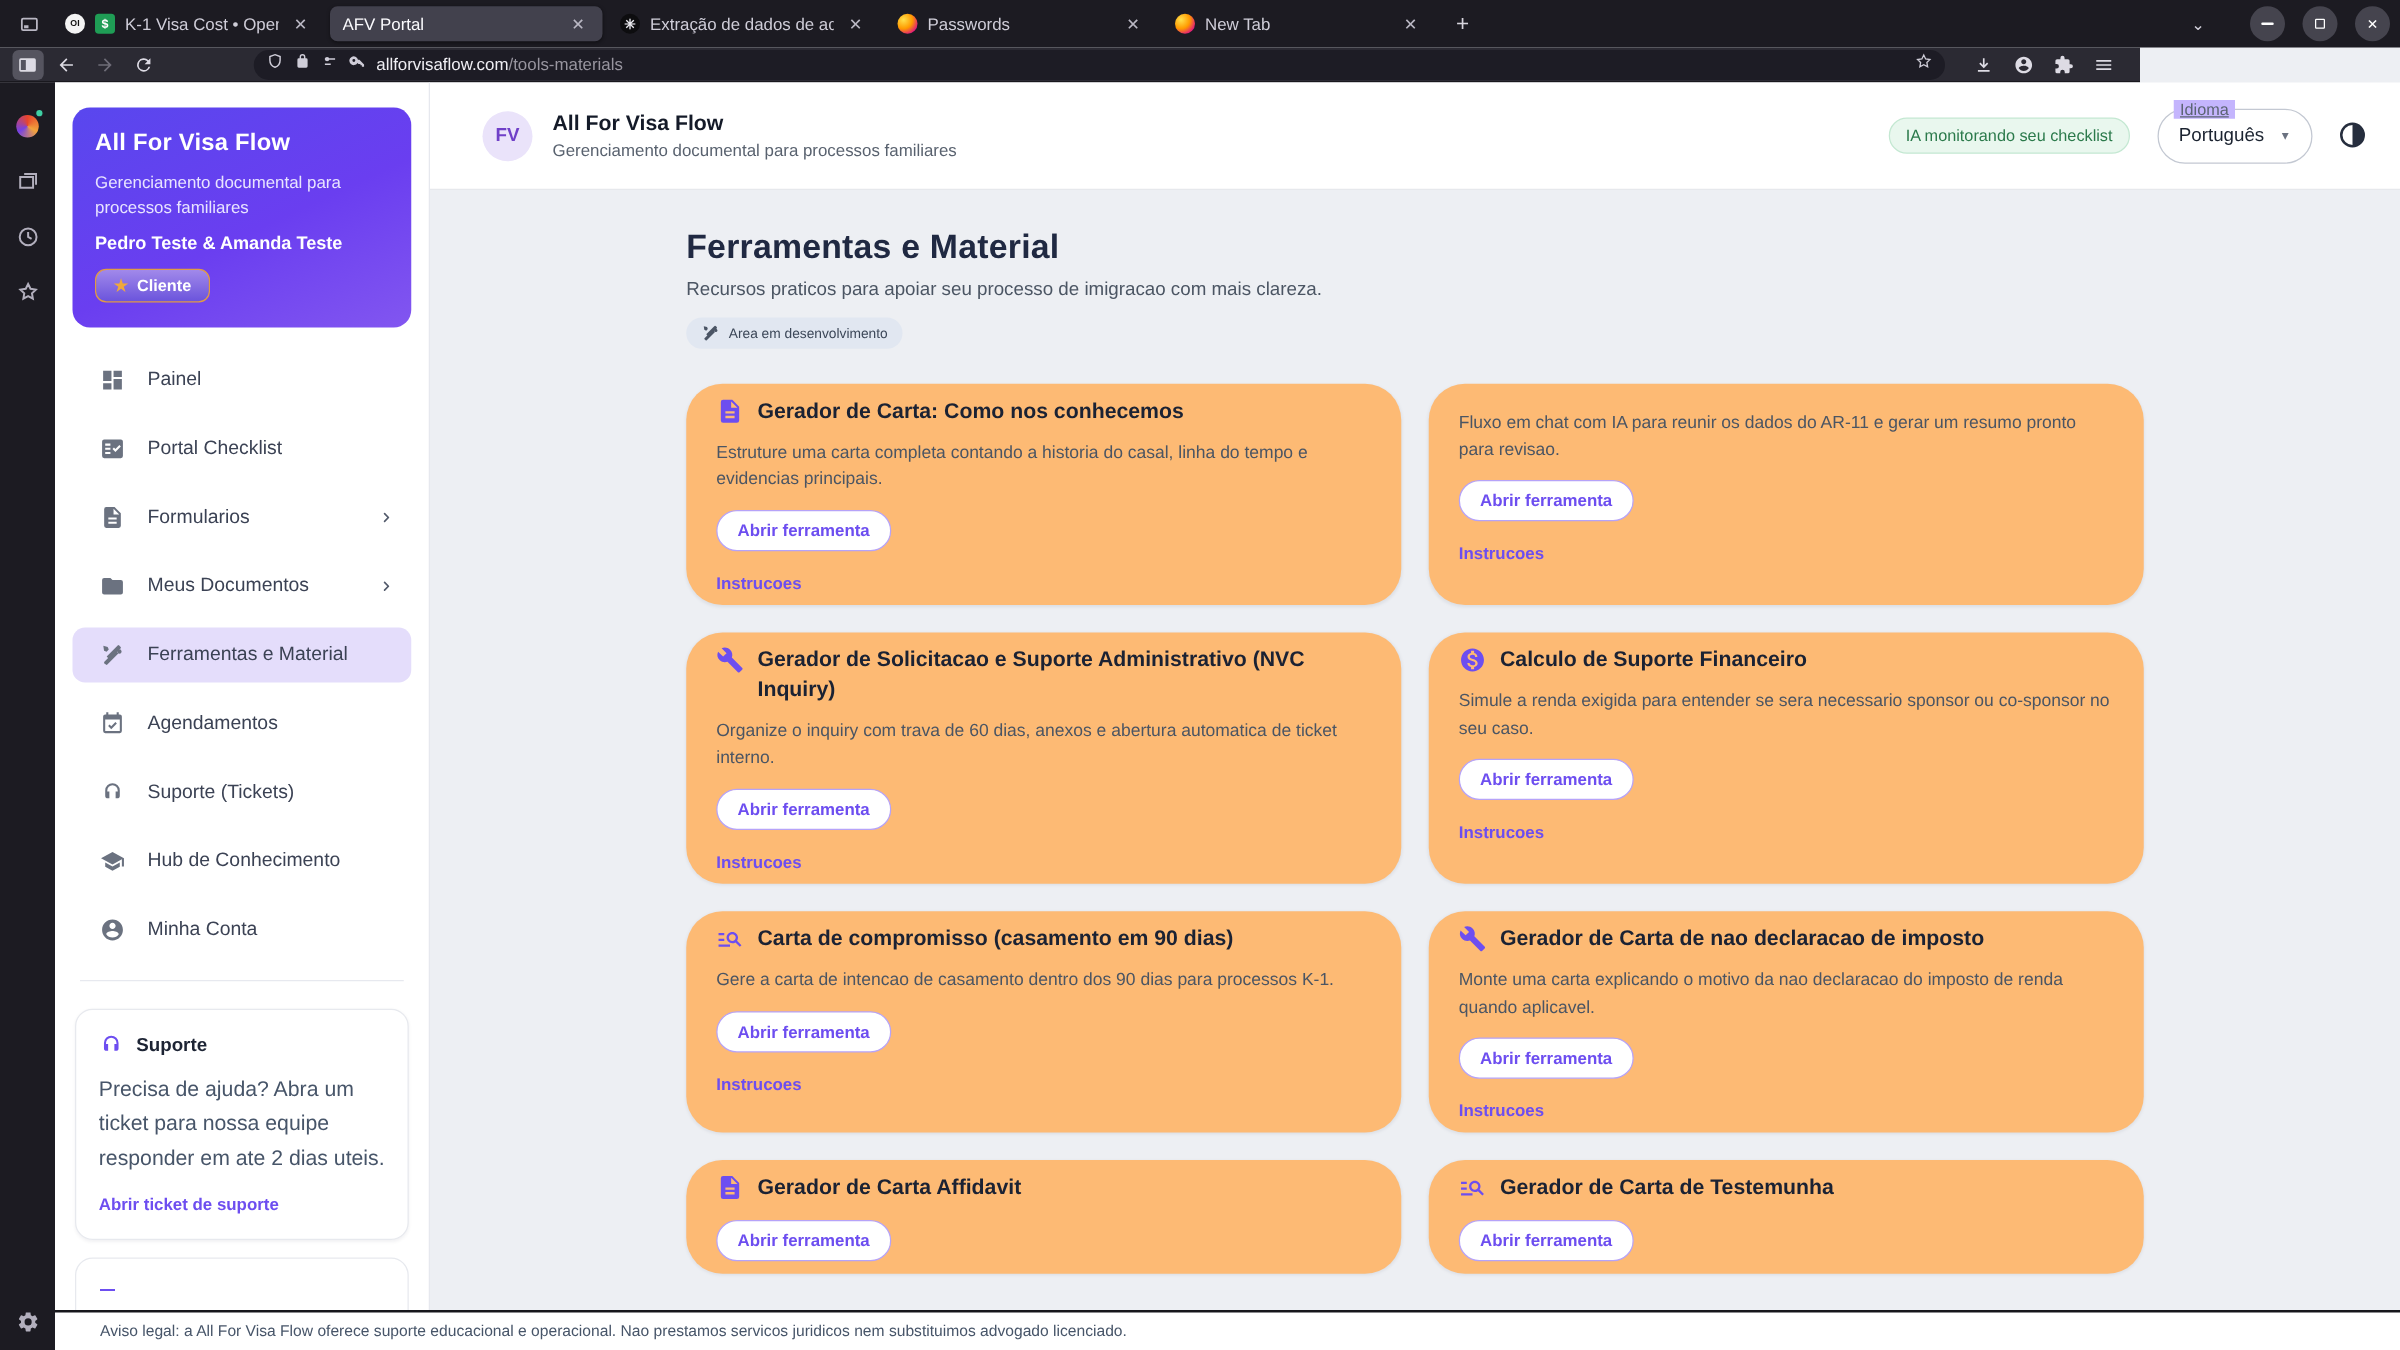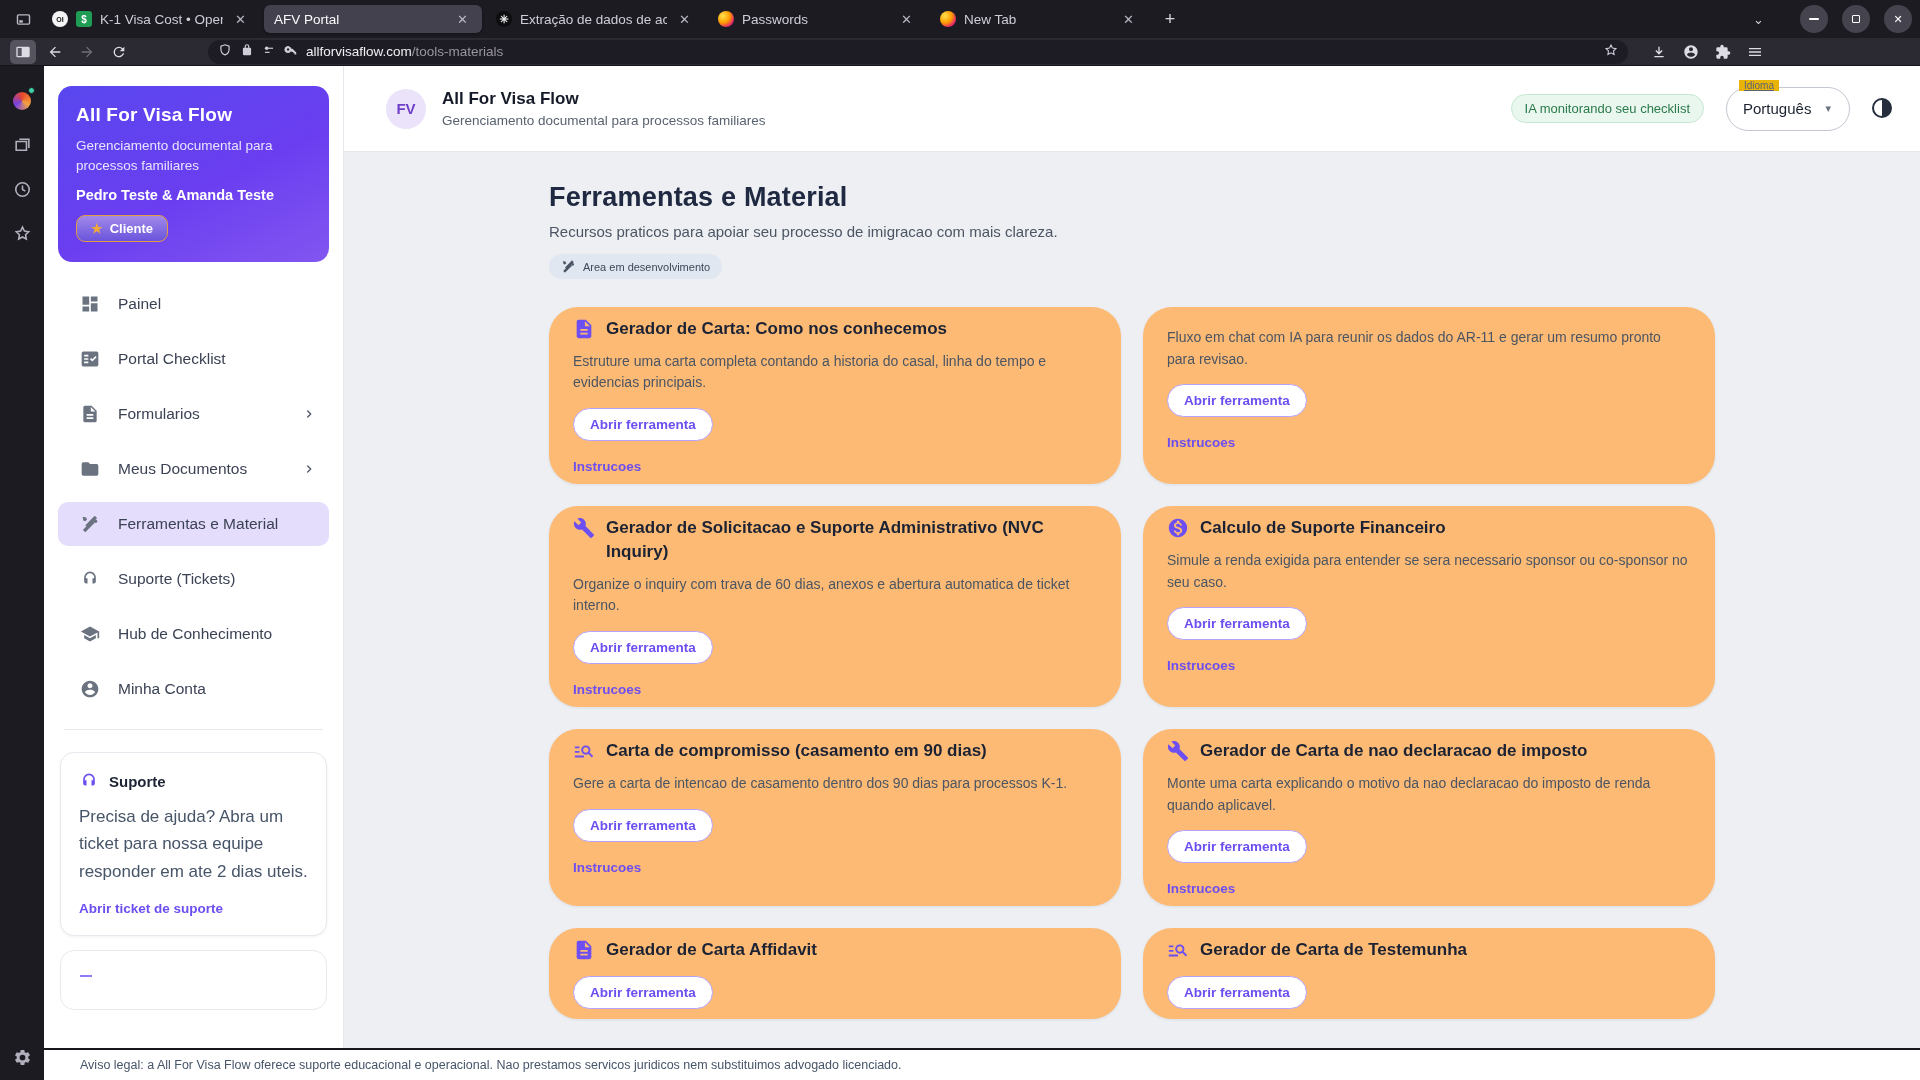--- a/index.html
+++ b/index.html
@@ -21,21 +21,21 @@
   .fav-openai{background:#0d0d0f;color:#ececf1;font-size:11px;}
   .fav-firefox{background:radial-gradient(circle at 30% 30%, #ffe14d, #ff9a00 45%, #e1177d 78%, #7542e4 100%);}
   .newtab-btn{width:28px;height:28px;border-radius:6px;color:#d6d4dd;font-size:18px;display:flex;align-items:center;justify-content:center;margin-left:4px;}
   .strip-spacer{flex:1;}
   .tab-chevron{color:#cfcdd8;margin-right:36px;font-size:13px;}
   .winbtns{display:flex;gap:14px;align-items:center;}
   .winbtn{width:28px;height:28px;border-radius:50%;background:#45444e;color:#fff;display:flex;align-items:center;justify-content:center;font-size:11px;}
   .winbtn .bar{width:10px;height:2px;background:#fff;border-radius:1px;}
   .winbtn .sq{width:8px;height:8px;border:1.6px solid #fff;border-radius:1px;}
 
-  .toolbar{position:absolute;left:0;top:38px;width:1920px;height:28px;background:#2b2a33;display:flex;align-items:center;padding:0 10px;border-bottom:1px solid #141318;}
+  .toolbar{position:absolute;left:0;top:38px;width:1712px;height:28px;background:#2b2a33;display:flex;align-items:center;padding:0 10px;border-bottom:1px solid #141318;}
   .tbtn{width:26px;height:24px;display:flex;align-items:center;justify-content:center;color:#dddbe4;border-radius:5px;margin-right:6px;}
   .tbtn.active-bg{background:#55545f;}
   .tbtn.disabled{color:#6f6d78;}
   .tbtn svg{width:16px;height:16px;}
   .urlbar{margin-left:70px;width:1420px;height:24px;background:#1d1c25;border-radius:12px;display:flex;align-items:center;padding:0 10px;gap:8px;color:#cfcdd8;}
   .urlbar svg{width:14px;height:14px;}
   .url-text{flex:1;font-size:13.5px;color:#f0eff4;white-space:nowrap;overflow:hidden;}
   .url-text .path{color:#98959f;}
   .tool-right{display:flex;align-items:center;margin-left:18px;}
 
@@ -75,21 +75,21 @@
   .partial-card svg{width:18px;height:18px;}
 
   .right-col{flex:1;display:flex;flex-direction:column;min-width:0;}
   .app-header{height:86px;background:#fff;border-bottom:1px solid #e6e8ec;display:flex;align-items:center;padding:0 24px 0 42px;}
   .fv-avatar{width:40px;height:40px;border-radius:50%;background:#eae3fa;color:#7040c8;font-weight:bold;font-size:15px;display:flex;align-items:center;justify-content:center;flex:0 0 40px;}
   .head-titles{margin-left:16px;flex:1;min-width:0;}
   .head-titles h1{margin:0;font-size:17px;color:#141a28;}
   .head-titles .hsub{margin-top:4px;font-size:13.5px;color:#59626f;}
   .ai-badge{padding:6px 13px;border-radius:999px;background:#e9f7ee;border:1px solid #c4e8d2;color:#2b7a4b;font-size:13px;white-space:nowrap;}
   .lang-select{position:relative;margin-left:22px;border:1px solid #c3c8d2;border-radius:22px;height:44px;min-width:124px;display:flex;align-items:center;padding:0 12px 0 16px;gap:14px;background:#fff;}
-  .lang-select .float{position:absolute;top:-8px;left:12px;background:#eab308;padding:0 5px;font-size:10px;color:#5b6472;text-decoration:underline;}
+  .lang-select .float{position:absolute;top:-8px;left:12px;background:#c4b5fd;padding:0 5px;font-size:13px;color:#5b6472;text-decoration:underline;}
   .lang-select .val{font-size:15px;color:#1b2330;}
   .lang-select .caret{color:#6b7280;font-size:11px;}
   .theme-toggle{margin-left:20px;width:26px;height:26px;color:#262e3e;}
   .theme-toggle svg{width:24px;height:24px;}
 
   .content{flex:1;overflow:hidden;padding-top:30px;}
   .content-inner{width:1166px;margin:0 auto;}
   .page-title{margin:0;font-size:27px;color:#202942;letter-spacing:.2px;}
   .page-sub{margin:10px 0 0 0;font-size:15px;color:#4b5563;}
   .dev-badge{display:inline-flex;align-items:center;gap:7px;margin-top:14px;background:#e1e7f1;color:#3c4758;font-size:11px;border-radius:999px;padding:5px 12px;}
@@ -303,20 +303,26 @@
             <span class="nicon"><svg viewBox="0 0 24 24" fill="currentColor">
                 <path d="M4.2 19.8l1.4 1.4a1 1 0 0 0 1.4 0L17.6 10.6l-2.8-2.8L4.2 18.4a1 1 0 0 0 0 1.4z"></path>
                 <path d="M19.8 4.2l-1.4-1.4a1 1 0 0 0-1.4 0L6.4 13.4l2.8 2.8L19.8 5.6a1 1 0 0 0 0-1.4z"></path>
                 <circle cx="18.6" cy="8.6" r="2.1"></circle>
                 <path d="M3.2 3.2l4.2 1.1 1 2.4-2.1 2.1-2.4-1z"></path>
               </svg></span>
             <span class="lbl">Ferramentas e Material</span>
           </div>
           <div class="nav-item">
             <span class="nicon"><svg viewBox="0 0 24 24">
+                <path fill="currentColor" d="M19 3h-1V1h-2v2H8V1H6v2H5a2 2 0 0 0-2 2v14a2 2 0 0 0 2 2h14a2 2 0 0 0 2-2V5a2 2 0 0 0-2-2zm0 16H5V8h14v11zm-8.2-1.8l-3-3 1.4-1.4 1.6 1.6 4-4 1.4 1.4-5.4 5.4z"></path>
+              </svg></span>
+            <span class="lbl">Agendamentos</span>
+          </div>
+          <div class="nav-item">
+            <span class="nicon"><svg viewBox="0 0 24 24">
                 <path fill="currentColor" d="M12 3a7 7 0 0 0-7 7v5A2.5 2.5 0 0 0 7.5 17.5H9V11H7v-1a5 5 0 0 1 10 0v1h-2v6.5h1.5A2.5 2.5 0 0 0 19 15v-5a7 7 0 0 0-7-7z"></path>
               </svg></span>
             <span class="lbl">Suporte (Tickets)</span>
           </div>
           <div class="nav-item">
             <span class="nicon"><svg viewBox="0 0 24 24">
                 <path fill="currentColor" d="M5 13.18v4L12 21l7-3.82v-4L12 17l-7-3.82zM12 3L1 9l11 6 9-4.91V17h2V9L12 3z"></path>
               </svg></span>
             <span class="lbl">Hub de Conhecimento</span>
           </div>

